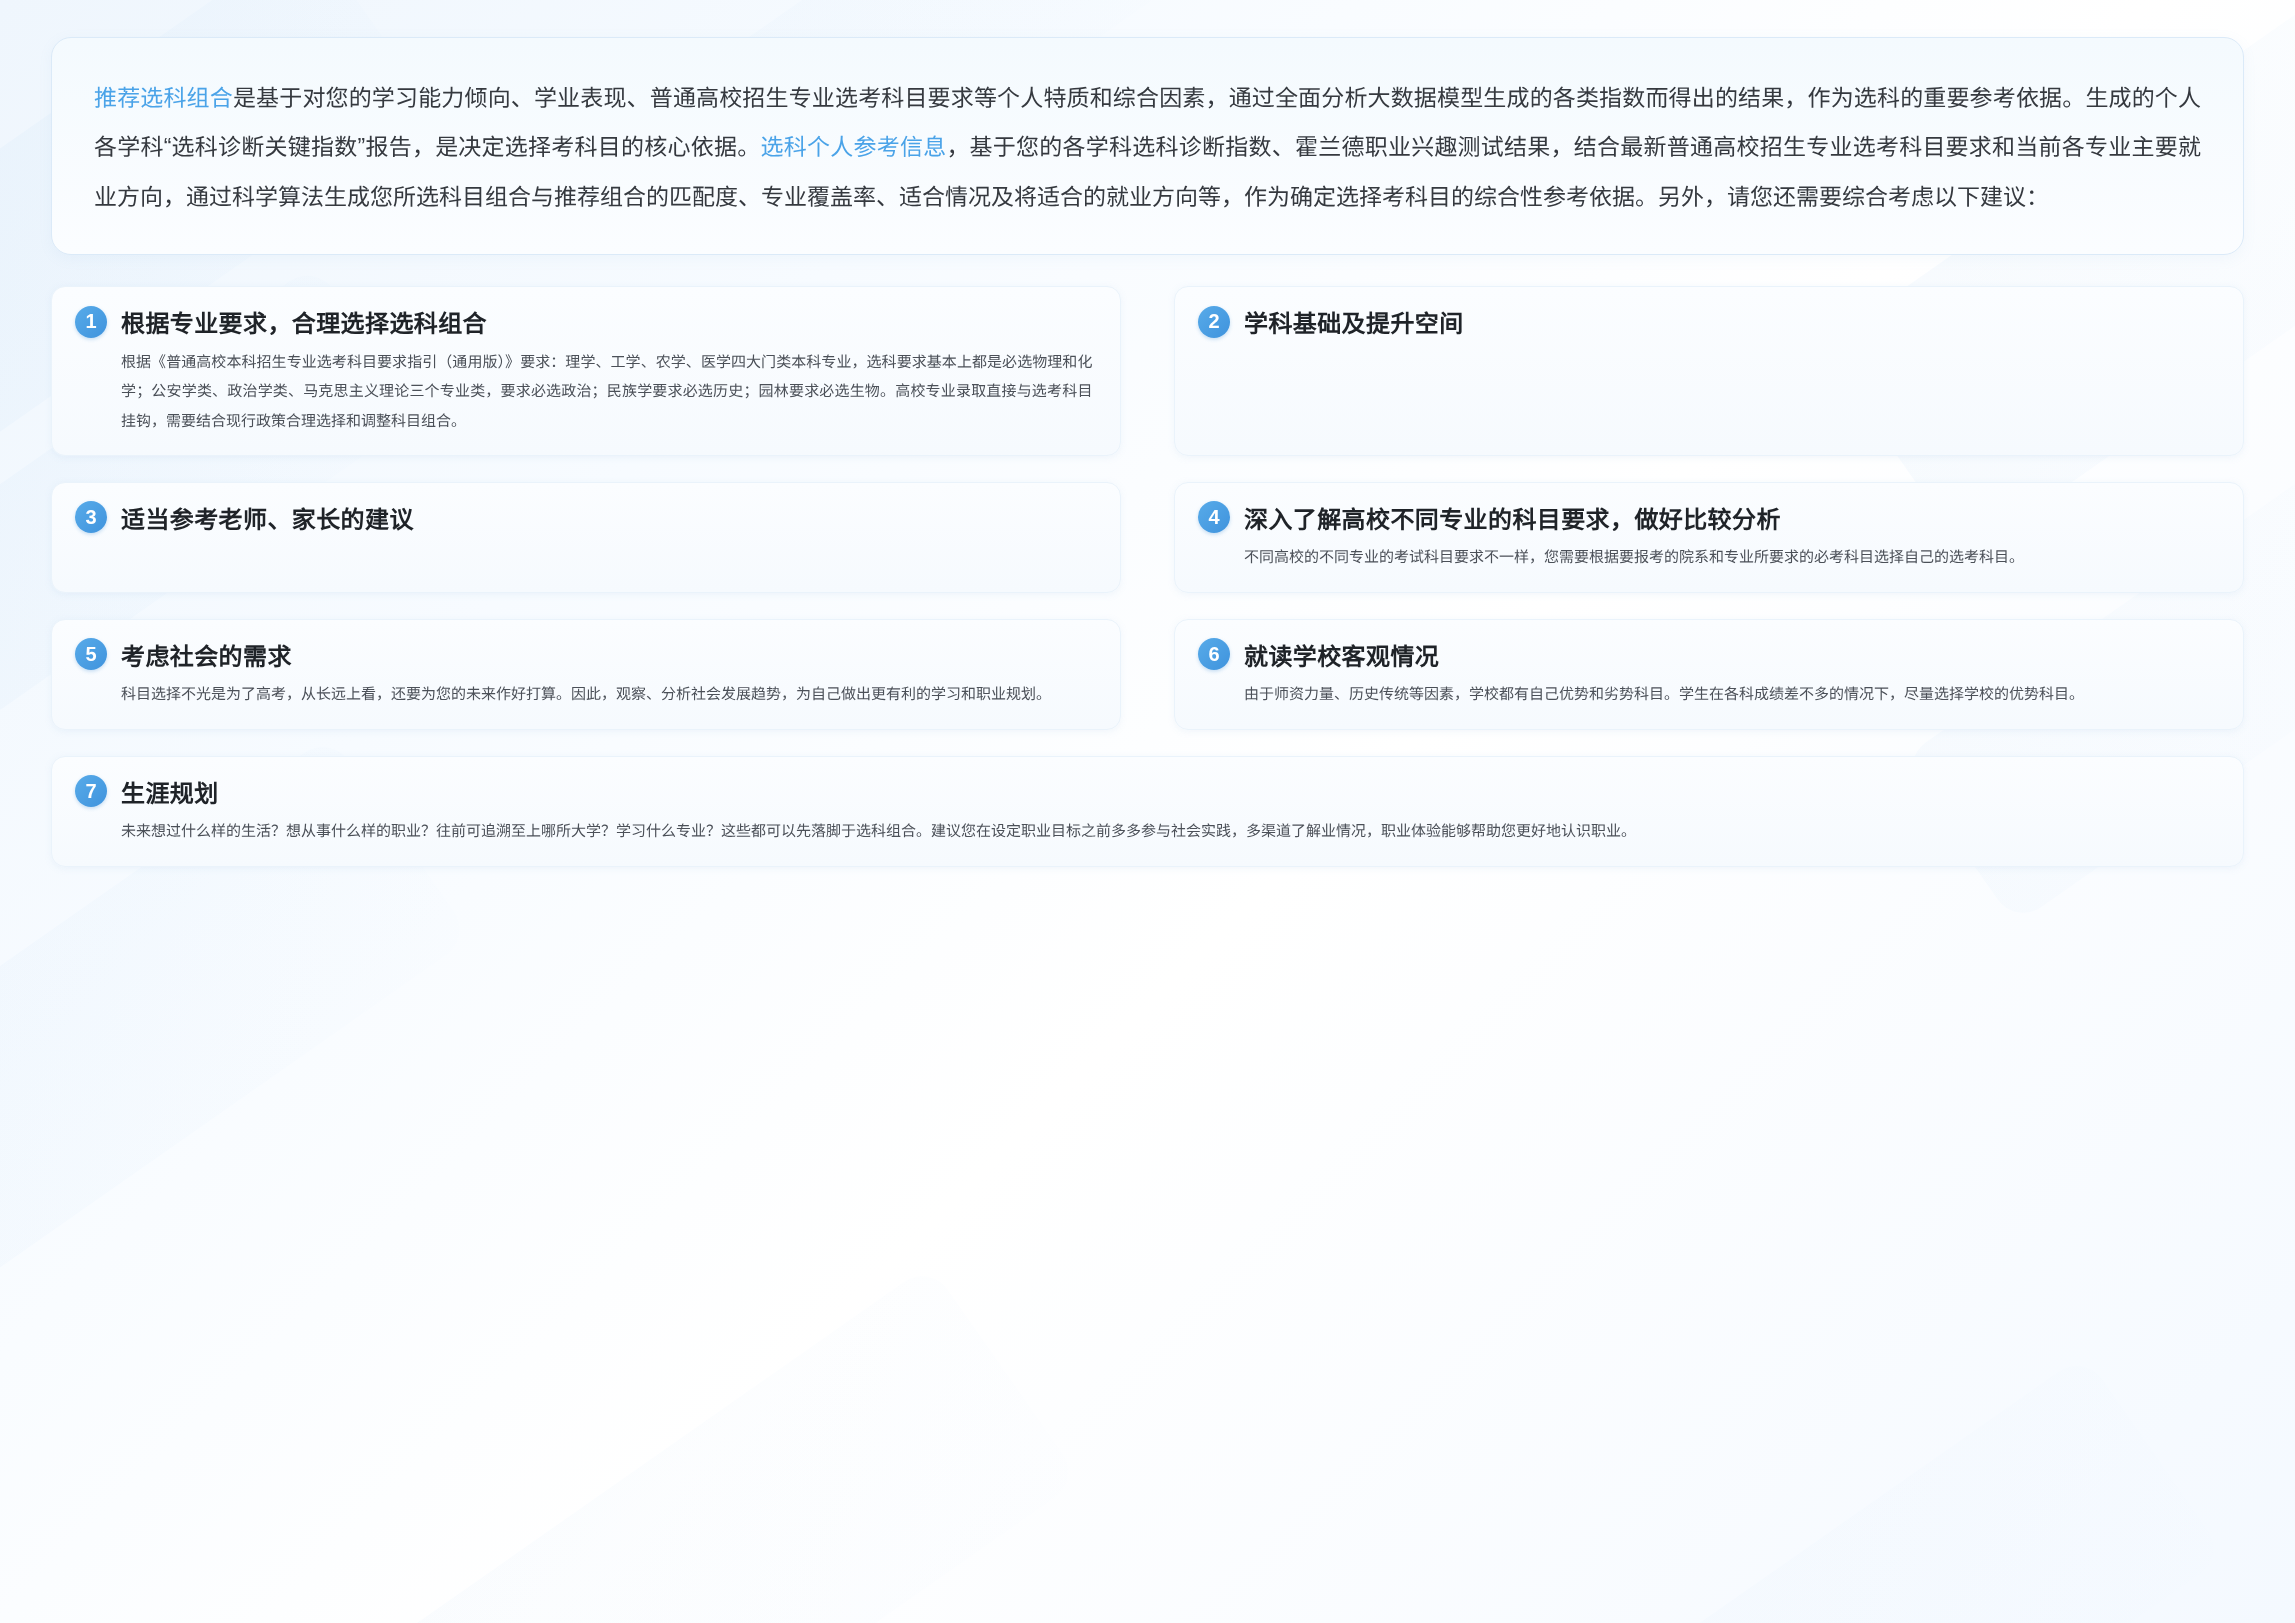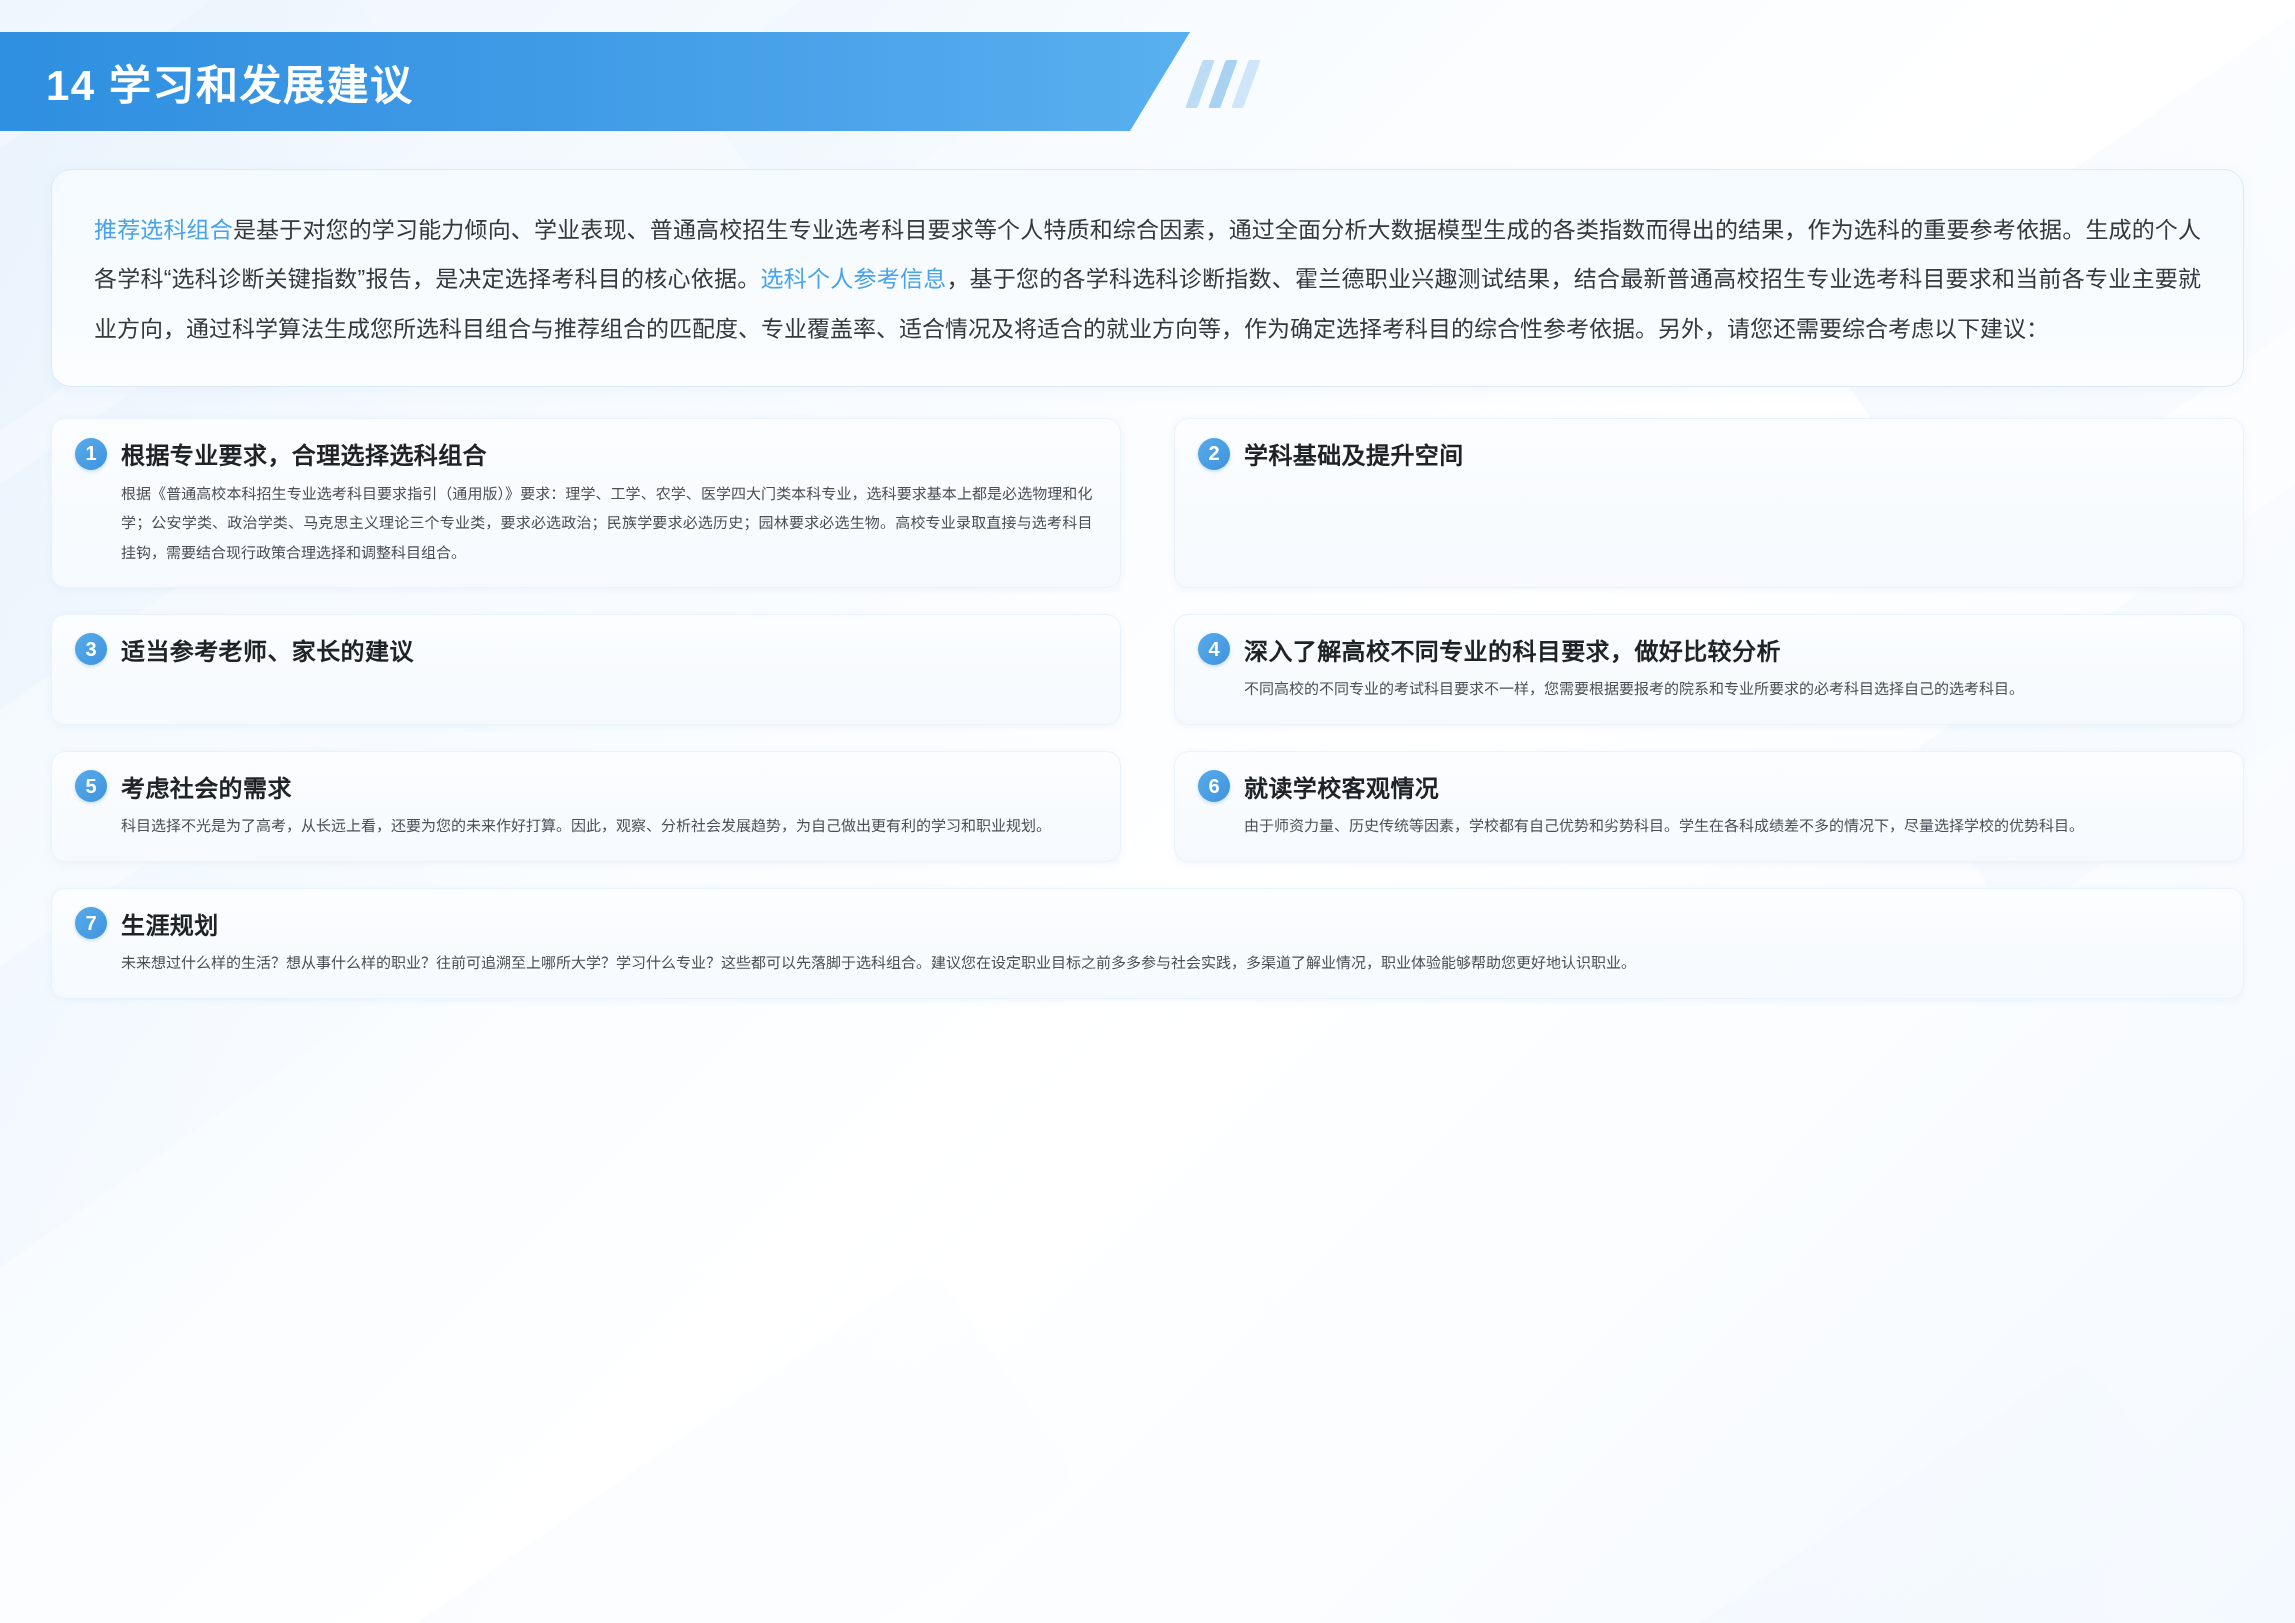--- a/index.html
+++ b/index.html
@@ -173,30 +173,20 @@
 <div class="bg-shape bg-s2"></div>
 <div class="bg-shape bg-s3"></div>
 <div class="bg-shape bg-s4"></div>
 <div class="bg-shape bg-s5"></div>
 <div class="bg-shape bg-s6"></div>
 <div class="bg-shape bg-s7"></div>
 <div class="bg-shape bg-s8"></div>
 
 <div class="content">
 
-  <div class="header">
-    <div class="header-band">
-      <div class="header-title">14 学习和发展建议</div>
-    </div>
-    <div class="header-slashes">
-      <i></i>
-        <i></i>
-        <i></i>
-    </div>
-  </div>
 
   <div class="intro-panel">
     <div class="intro-text">
       <span class="hl">推荐选科组合</span><span>是基于对您的学习能力倾向、学业表现、普通高校招生专业选考科目要求等个人特质和综合因素，通过全面分析大数据模型生成的各类指数而得出的结果，作为选科的重要参考依据。生成的个人各学科“选科诊断关键指数”报告，是决定选择考科目的核心依据。</span><span class="hl">选科个人参考信息</span><span>，基于您的各学科选科诊断指数、霍兰德职业兴趣测试结果，结合最新普通高校招生专业选考科目要求和当前各专业主要就业方向，通过科学算法生成您所选科目组合与推荐组合的匹配度、专业覆盖率、适合情况及将适合的就业方向等，作为确定选择考科目的综合性参考依据。另外，请您还需要综合考虑以下建议：</span>
     </div>
   </div>
 
   <div class="grid">
 
     <div class="card">

